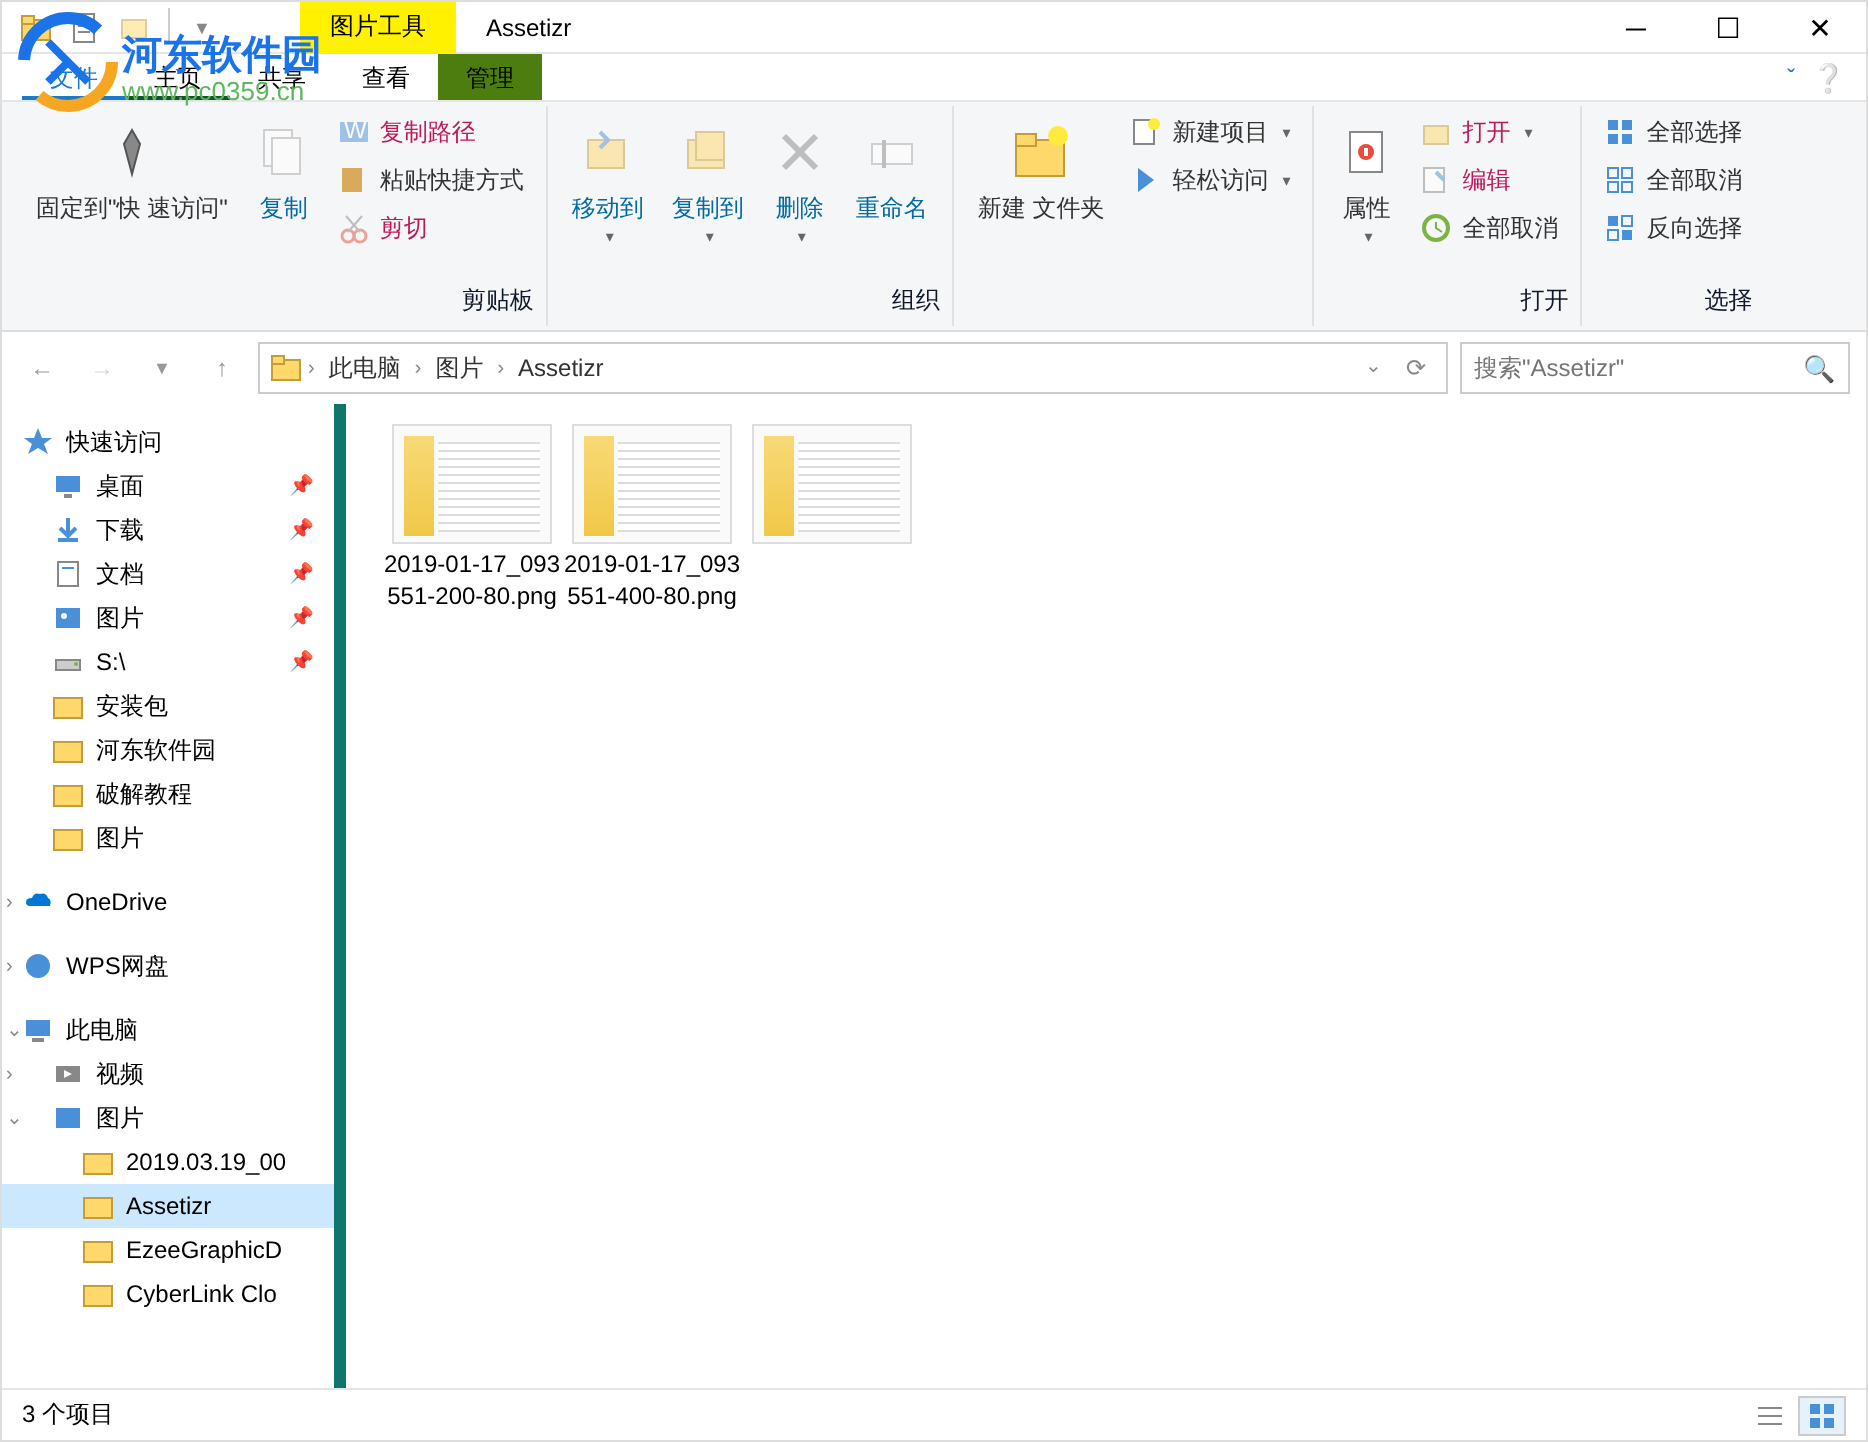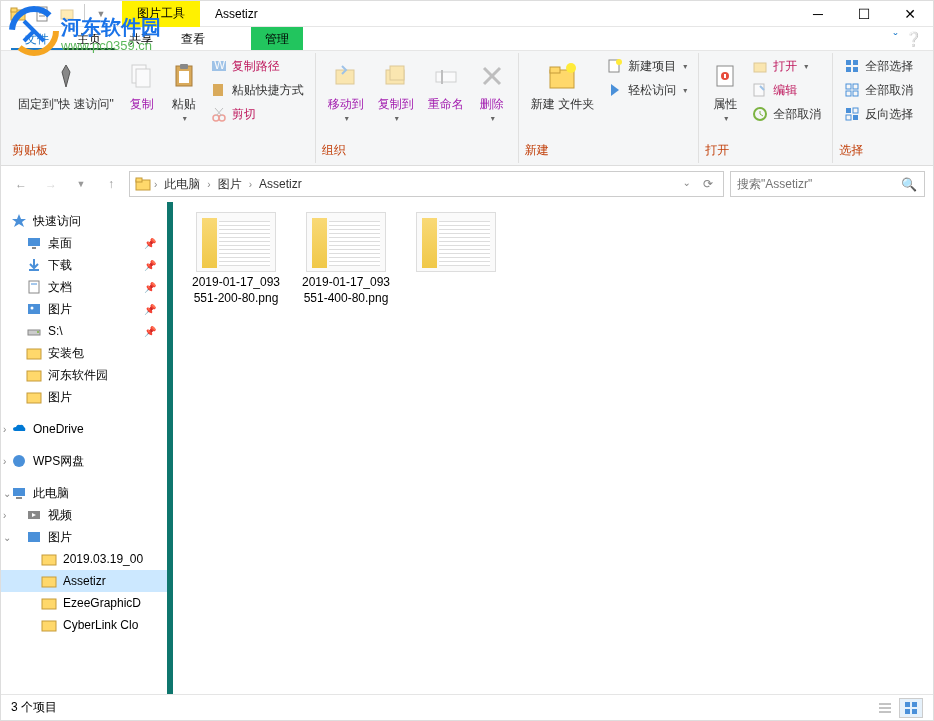--- a/index.html
+++ b/index.html
@@ -9,44 +9,44 @@
     .watermark { position: absolute; top: 5px; left: 5px; z-index: 100; pointer-events: none; }
     .watermark-logo { width: 60px; height: 50px; display: inline-block; }
     .watermark-text { color: #1a73e8; font-size: 20px; font-weight: bold; position: absolute; top: 8px; left: 55px; white-space: nowrap; }
     .watermark-url { color: #5cb85c; font-size: 13px; position: absolute; top: 32px; left: 55px; }
     
     
     .titlebar { height: 26px; display: flex; align-items: center; background: #fff; border-bottom: 1px solid #e6e6e6; }
     .qat { display: flex; gap: 3px; padding: 2px 6px; }
     .qat-btn { width: 22px; height: 20px; display: flex; align-items: center; justify-content: center; }
     .qat-sep { width: 1px; height: 18px; background: #ccc; margin: 0 2px; }
-    .title-tabs { display: flex; margin-left: 4px; align-items: flex-end; }
+    .title-tabs { display: flex; margin-left: 32px; align-items: flex-end; }
     .title-tab { padding: 5px 15px; }
     .title-tab.highlight { background: #fff100; }
     .title-text { margin-left: 15px; }
     .win-controls { margin-left: auto; display: flex; }
     .win-btn { width: 46px; height: 26px; display: flex; align-items: center; justify-content: center; font-size: 14px; }
     
     
     .ribbon-tabs { height: 24px; display: flex; background: #fff; border-bottom: 1px solid #e6e6e6; padding-left: 10px; }
     .rtab { padding: 4px 14px; }
     .rtab.blue { color: #1979ca; background: #fff; border-bottom: 2px solid #1979ca; }
-    .rtab.highlight { background: #22c55e; margin-left: 32px; }
+    .rtab.highlight { background: #4d7c0f; }
     .ribbon-help { margin-left: auto; padding: 2px 10px; display: flex; align-items: center; gap: 8px; }
     .help-icon { color: #1979ca; font-size: 14px; }
     
     
     .ribbon { height: 115px; background: #f5f6f7; border-bottom: 1px solid #ddd; display: flex; padding: 2px 5px; }
     .ribbon-group { display: flex; flex-direction: column; border-right: 1px solid #e0e0e0; padding: 2px 6px; }
     .ribbon-group-content { flex: 1; display: flex; gap: 2px; }
-    .ribbon-group-label { text-align: left; color: #c2410c; padding: 2px 0; }
+    .ribbon-group-label { text-align: right; color: #0f172a; padding: 2px 0; }
     .ribbon-btn-lg { display: flex; flex-direction: column; align-items: center; justify-content: flex-start; padding: 3px 6px; min-width: 40px; gap: 3px; }
     .ribbon-btn-lg .icon { height: 36px; display: flex; align-items: center; }
     .ribbon-btn-lg .label { text-align: center; line-height: 1.2; font-size: 12px; color: #333; }
-    .ribbon-btn-lg.disabled .label { color: #a21caf; }
+    .ribbon-btn-lg.disabled .label { color: #0369a1; }
     .ribbon-btn-lg.disabled .icon { opacity: 0.5; }
     .ribbon-col { display: flex; flex-direction: column; justify-content: flex-start; gap: 2px; }
     .ribbon-btn-sm { display: flex; align-items: center; gap: 5px; padding: 2px 5px; height: 22px; }
     .ribbon-btn-sm .label { font-size: 12px; color: #333; }
     .ribbon-btn-sm.disabled .label { color: #be185d; }
     .ribbon-btn-sm.disabled svg { opacity: 0.5; }
     .dropdown-arrow::after { content: "▾"; font-size: 8px; margin-left: 2px; color: #666; }
     
     
     .addressbar { height: 36px; display: flex; align-items: center; padding: 4px 8px; gap: 6px; background: #fff; }
@@ -65,21 +65,21 @@
     .nav-pane { width: 172px; border-right: 6px solid #0f766e; overflow-y: auto; padding: 8px 0; }
     .nav-item { display: flex; align-items: center; gap: 6px; padding: 3px 10px; height: 22px; position: relative; }
     .nav-item.selected { background: #cce8ff; }
     .nav-item .pin { margin-left: auto; color: #888; font-size: 10px; }
     .nav-item.heading { font-weight: normal; }
     .nav-item.indent1 { padding-left: 25px; }
     .nav-item.indent2 { padding-left: 40px; }
     .nav-item .label { white-space: nowrap; overflow: hidden; }
     .nav-item .expander { position: absolute; left: 2px; color: #888; font-size: 10px; }
     
-    .content-area { flex: 1; padding: 10px 18px; display: flex; flex-wrap: wrap; align-content: flex-start; gap: 20px; }
+    .content-area { flex: 1; padding: 10px 18px; display: flex; flex-wrap: wrap; align-content: flex-start; }
     .file-item { width: 90px; display: flex; flex-direction: column; align-items: center; gap: 3px; }
     .file-thumb { width: 80px; height: 60px; border: 1px solid #ddd; background: #fafafa; position: relative; }
     .file-thumb::before { content: ""; position: absolute; left: 5px; top: 5px; width: 15px; height: 50px; background: linear-gradient(#f9d976, #f0c848); }
     .file-thumb::after { content: ""; position: absolute; left: 22px; top: 8px; right: 5px; bottom: 5px; background: repeating-linear-gradient(#ddd, #ddd 1px, #fff 1px, #fff 4px); }
     .file-name { text-align: center; line-height: 1.3; font-size: 12px; word-break: break-all; }
     
     
     .statusbar { height: 26px; border-top: 1px solid #e5e5e5; display: flex; align-items: center; padding: 0 10px; background: #fff; }
     .status-right { margin-left: auto; display: flex; gap: 2px; }
     .view-btn { width: 24px; height: 20px; border: 1px solid transparent; display: flex; align-items: center; justify-content: center; }
@@ -162,30 +162,20 @@
       </div>
       <div class="ribbon-btn-lg disabled">
         <div class="icon">
             <svg width="28" height="28">
               <rect x="4" y="3" width="14" height="18" fill="#fff" stroke="#aaa"></rect>
               <rect x="8" y="7" width="14" height="18" fill="#fff" stroke="#aaa"></rect>
             </svg>
           </div>
         <div class="label">复制</div>
       </div>
-      <div class="ribbon-btn-lg dropdown-arrow">
-        <div class="icon">
-            <svg width="28" height="28">
-              <rect x="6" y="4" width="16" height="20" fill="#d9aa5b" stroke="#a87c3c"></rect>
-              <rect x="10" y="2" width="8" height="5" fill="#888" rx="1"></rect>
-              <rect x="9" y="9" width="10" height="12" fill="#fff"></rect>
-            </svg>
-          </div>
-        <div class="label">粘贴</div>
-      </div>
       <div class="ribbon-col">
         <div class="ribbon-btn-sm disabled">
             <svg width="16" height="16">
               <rect x="1" y="3" width="14" height="10" fill="#4a90d9"></rect>
               <text x="3" y="11" fill="#fff" font-size="7">W</text>
             </svg>
             <span class="label">复制路径</span>
           </div>
         <div class="ribbon-btn-sm">
             <svg width="16" height="16">
@@ -220,37 +210,37 @@
       </div>
       <div class="ribbon-btn-lg disabled dropdown-arrow">
         <div class="icon">
             <svg width="28" height="28">
               <rect x="4" y="8" width="18" height="14" fill="#ffd86b" stroke="#c69b3a"></rect>
               <rect x="8" y="4" width="14" height="14" fill="#ffd86b" stroke="#c69b3a"></rect>
             </svg>
           </div>
         <div class="label">复制到</div>
       </div>
+      <div class="ribbon-btn-lg disabled dropdown-arrow">
+        <div class="icon">
+            <svg width="28" height="28">
+              <line x1="6" y1="6" x2="22" y2="22" stroke="#888" stroke-width="3"></line>
+              <line x1="22" y1="6" x2="6" y2="22" stroke="#888" stroke-width="3"></line>
+            </svg>
+          </div>
+        <div class="label">删除</div>
+      </div>
       <div class="ribbon-btn-lg disabled">
         <div class="icon">
             <svg width="28" height="28">
               <rect x="4" y="10" width="20" height="10" fill="#fff" stroke="#aaa"></rect>
               <line x1="10" y1="8" x2="10" y2="22" stroke="#888" stroke-width="2"></line>
             </svg>
           </div>
         <div class="label">重命名</div>
-      </div>
-      <div class="ribbon-btn-lg disabled dropdown-arrow">
-        <div class="icon">
-            <svg width="28" height="28">
-              <line x1="6" y1="6" x2="22" y2="22" stroke="#888" stroke-width="3"></line>
-              <line x1="22" y1="6" x2="6" y2="22" stroke="#888" stroke-width="3"></line>
-            </svg>
-          </div>
-        <div class="label">删除</div>
       </div>
     </div>
     <div class="ribbon-group-label">组织</div>
   </div>
 
   <div class="ribbon-group">
     <div class="ribbon-group-content">
       <div class="ribbon-btn-lg">
         <div class="icon">
             <svg width="32" height="32">
@@ -271,21 +261,20 @@
             <span class="label">新建项目</span>
           </div>
         <div class="ribbon-btn-sm dropdown-arrow">
             <svg width="16" height="16">
               <path d="M4 2 L12 8 L4 14 Z" fill="#4a90d9"></path>
             </svg>
             <span class="label">轻松访问</span>
           </div>
       </div>
     </div>
-    <div class="ribbon-group-label">新建</div>
   </div>
 
   <div class="ribbon-group">
     <div class="ribbon-group-content">
       <div class="ribbon-btn-lg dropdown-arrow">
         <div class="icon">
             <svg width="28" height="28">
               <rect x="6" y="4" width="16" height="20" fill="#fff" stroke="#888"></rect>
               <circle cx="14" cy="14" r="4" fill="#e74c3c"></circle>
               <path d="M14 12 L14 16" stroke="#fff" stroke-width="2"></path>
@@ -440,20 +429,26 @@
     <div class="nav-item indent1">
         <svg width="16" height="16">
           <rect x="1" y="4" width="14" height="10" fill="#ffd86b" stroke="#c69b3a"></rect>
         </svg>
         <span class="label">河东软件园</span>
       </div>
     <div class="nav-item indent1">
         <svg width="16" height="16">
           <rect x="1" y="4" width="14" height="10" fill="#ffd86b" stroke="#c69b3a"></rect>
         </svg>
+        <span class="label">破解教程</span>
+      </div>
+    <div class="nav-item indent1">
+        <svg width="16" height="16">
+          <rect x="1" y="4" width="14" height="10" fill="#ffd86b" stroke="#c69b3a"></rect>
+        </svg>
         <span class="label">图片</span>
       </div>
 
     <div style="height:10px;"></div>
     <div class="nav-item heading">
         <span class="expander">›</span>
         <svg width="16" height="16">
           <path d="M4 10 Q2 10 2 8 Q2 6 5 6 Q6 3 9 4 Q12 3 13 6 Q15 7 14 10 Z" fill="#0078d4"></path>
         </svg>
         <span class="label">OneDrive</span>

